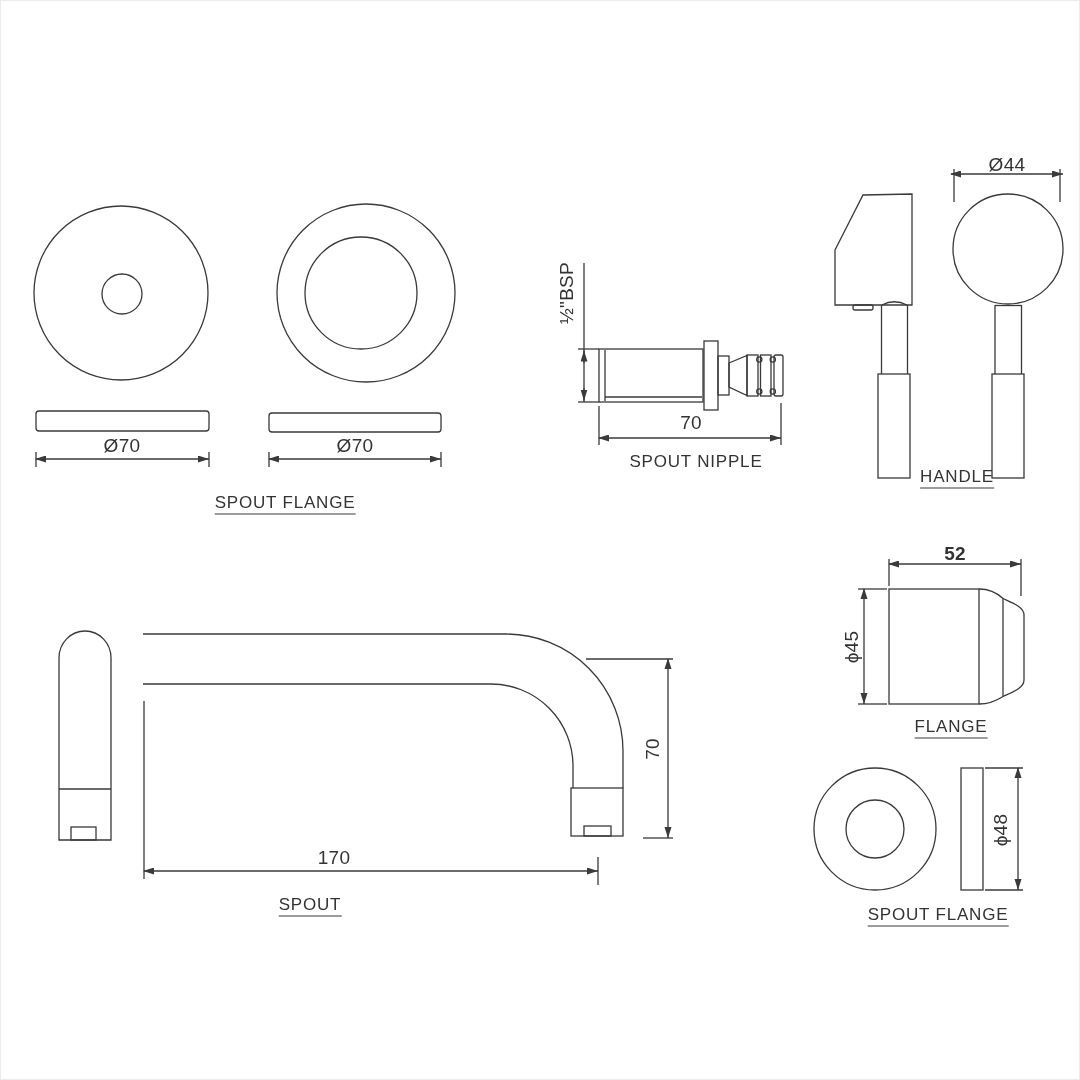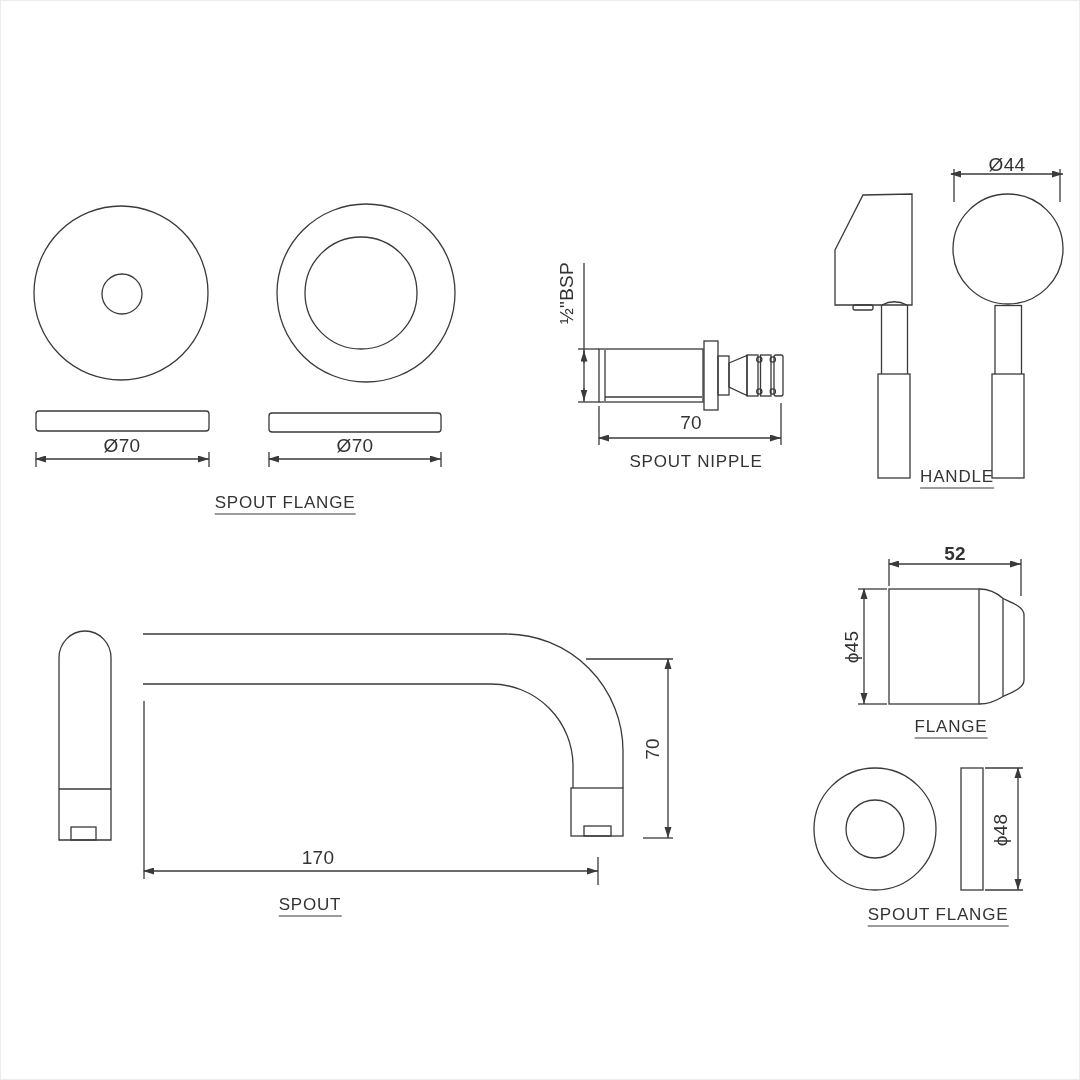--- a/index.html
+++ b/index.html
@@ -160,20 +160,20 @@
   <span class="txt dim" style="left:690px;top:421px;">70</span>
   <span class="txt lbl nounder" style="left:695px;top:460px;">SPOUT NIPPLE</span>
 
   <span class="txt dim" style="left:1006px;top:163px;">Ø44</span>
   <span class="txt lbl" style="left:956px;top:477px;">HANDLE</span>
 
   <span class="txt dim" style="left:954px;top:552px;font-weight:bold;">52</span>
   <span class="txt dim rot" style="left:850px;top:646px;">ϕ45</span>
   <span class="txt lbl" style="left:950px;top:727px;">FLANGE</span>
 
-  <span class="txt dim" style="left:317px;top:856px;">170</span>
+  <span class="txt dim" style="left:333px;top:856px;">170</span>
   <span class="txt dim rot" style="left:651px;top:748px;">70</span>
   <span class="txt lbl" style="left:309px;top:905px;">SPOUT</span>
 
   <span class="txt dim rot" style="left:999px;top:829px;">ϕ48</span>
   <span class="txt lbl" style="left:937px;top:915px;">SPOUT FLANGE</span>
 
 </div>
 
 </body></html>

